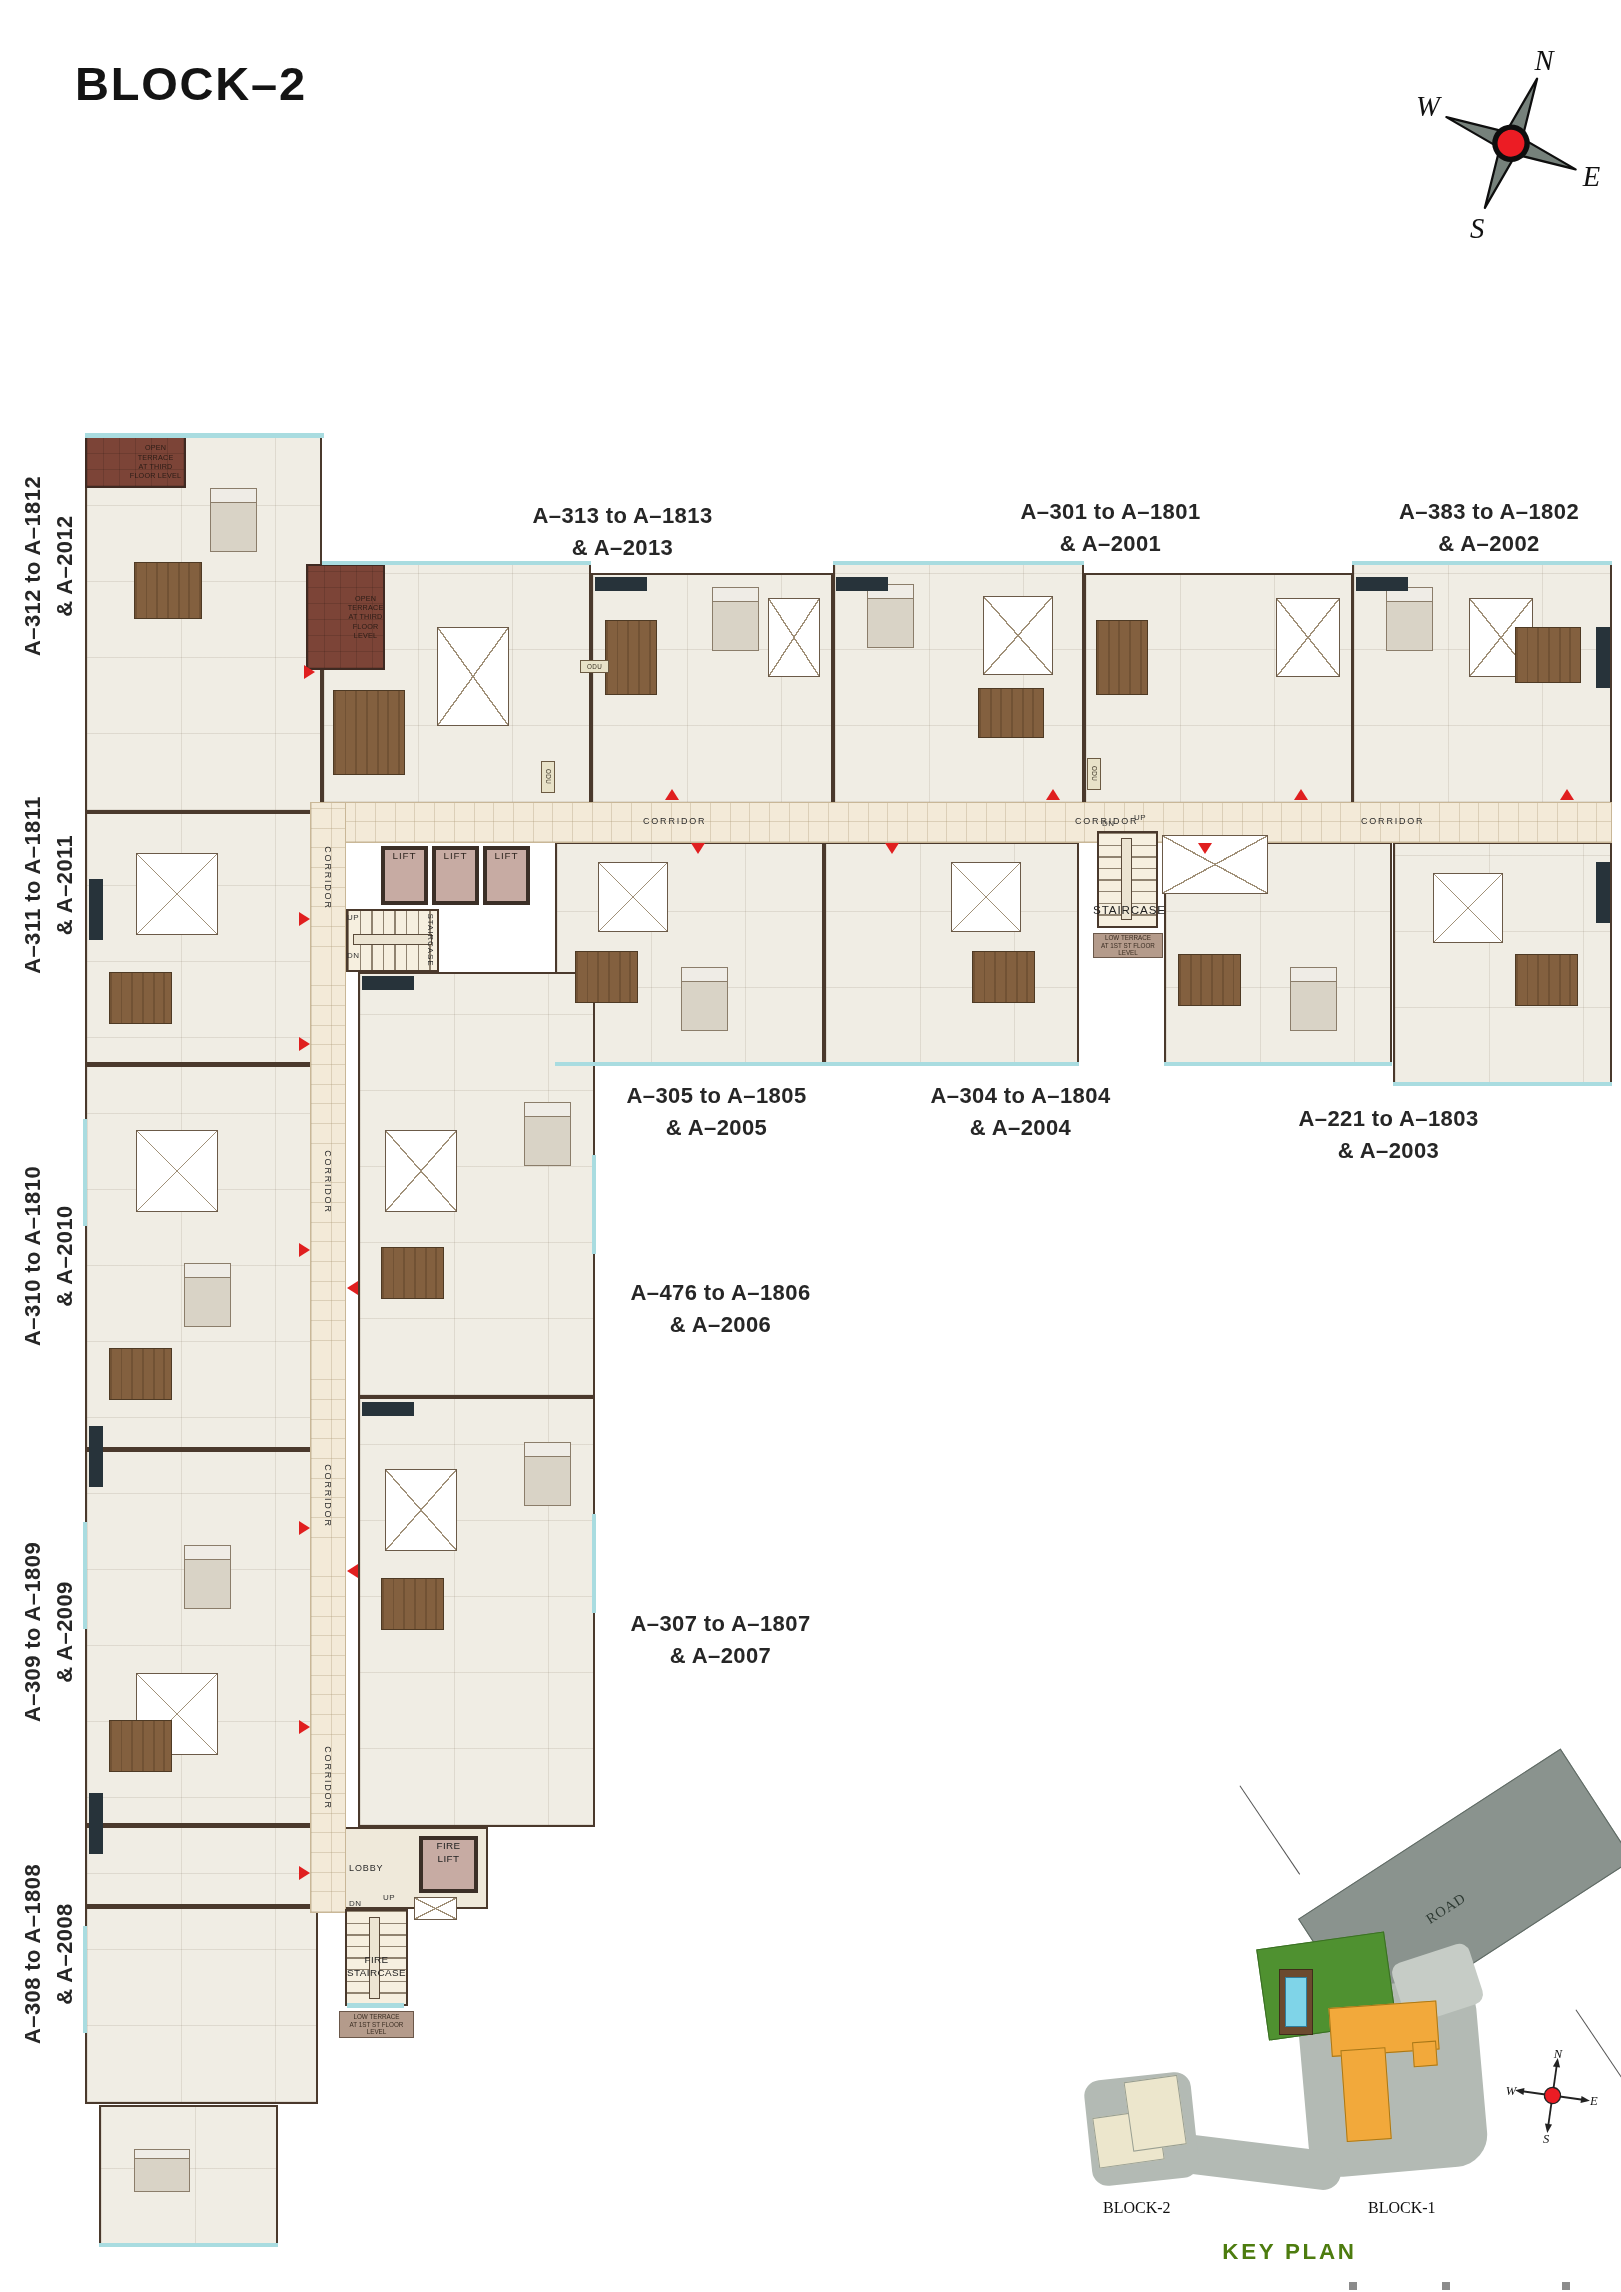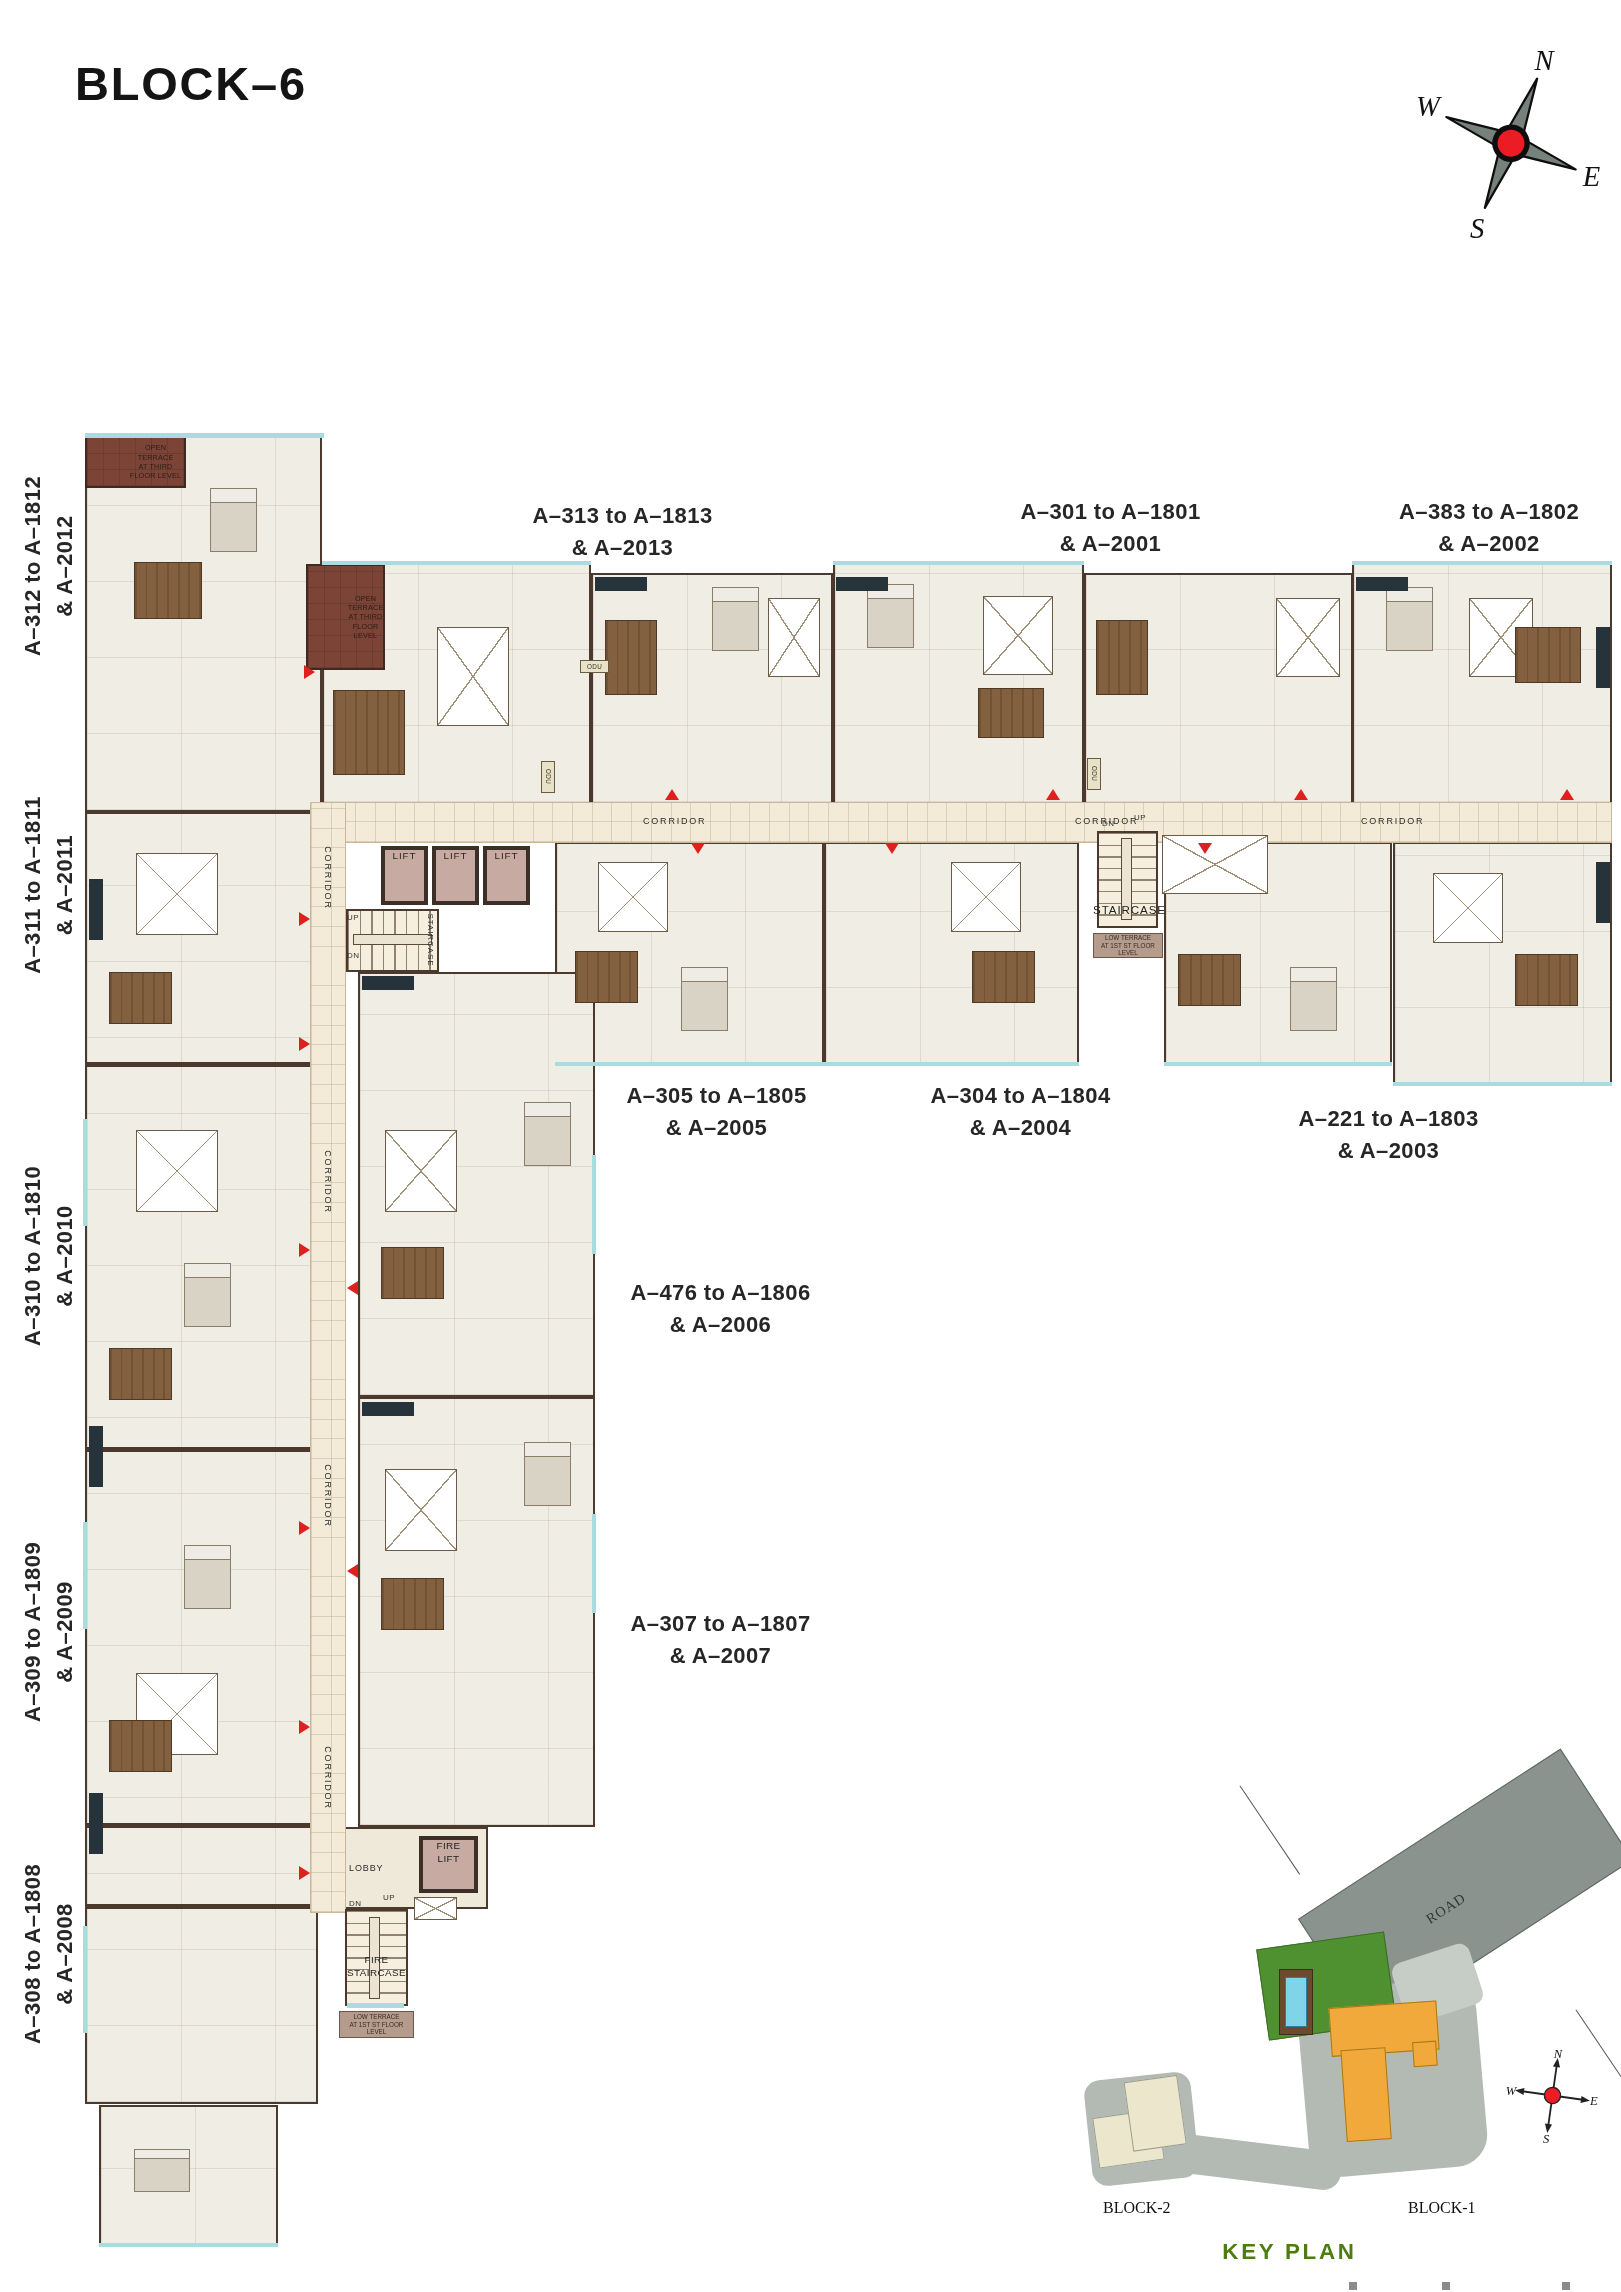--- a/index.html
+++ b/index.html
@@ -70,21 +70,21 @@
   .drive{position:absolute;background:#b3bab4;}
   .dot{position:absolute;width:8px;height:8px;background:#8b8b8b;}
   .stairlab{position:absolute;font-size:11.6px;letter-spacing:0.9px;color:#222;text-align:center;}
   .firelab{position:absolute;font-size:9.9px;line-height:1.3;letter-spacing:0.4px;color:#222;text-align:center;}
 </style>
 </head>
 <body>
 
 <div class="page">
 
-  <div class="title" style="left:75px;top:56px;">BLOCK–6</div>
+  <div class="title" style="left:75px;top:56px;">BLOCK–2</div>
 
   <svg class="abs" style="left:1408px;top:36px;" width="206" height="210" viewBox="0 0 230 235">
     <g transform="translate(115,120) rotate(22)">
       <polygon points="0,-78 11,0 -11,0" fill="#76817b" stroke="#0e0e0e" stroke-width="2.5" stroke-linejoin="round"></polygon>
       <polygon points="78,0 0,11 0,-11" fill="#76817b" stroke="#0e0e0e" stroke-width="2.5" stroke-linejoin="round"></polygon>
       <polygon points="0,78 11,0 -11,0" fill="#76817b" stroke="#0e0e0e" stroke-width="2.5" stroke-linejoin="round"></polygon>
       <polygon points="-78,0 0,11 0,-11" fill="#76817b" stroke="#0e0e0e" stroke-width="2.5" stroke-linejoin="round"></polygon>
       <circle cx="0" cy="0" r="18" fill="#ec1c24" stroke="#0e0e0e" stroke-width="6"></circle>
     </g>
     <text x="152" y="38" font-size="32" font-style="italic" font-family="Liberation Serif, DejaVu Serif, serif" text-anchor="middle" fill="#111">N</text>
@@ -351,21 +351,21 @@
     <div class="abs" style="left:9px;top:43px;width:43px;height:90px;background:#f2a93b;border:0.9px solid #a87818;"></div>
     <div class="abs" style="left:81px;top:40px;width:21.5px;height:23px;background:#f2a93b;border:0.9px solid #a87818;"></div>
   </div>
 
   <div class="abs" style="left:1094px;top:2080px;width:99px;height:94px;transform:rotate(-8deg);">
     <div class="abs" style="left:0;top:31px;width:64px;height:49px;background:#ece6cc;border:0.9px solid #999f92;"></div>
     <div class="abs" style="left:36px;top:0;width:52px;height:68px;background:#ece6cc;border:0.9px solid #999f92;"></div>
   </div>
 
   <div class="kplabel" style="left:1103px;top:2199px;">BLOCK-2</div>
-  <div class="kplabel" style="left:1408px;top:2199px;">BLOCK-1</div>
+  <div class="kplabel" style="left:1368px;top:2199px;">BLOCK-1</div>
 
   <svg class="abs" style="left:1503px;top:2046px;" width="99" height="99" viewBox="0 0 110 110">
     <g transform="translate(55,55) rotate(8)">
       <line x1="0" y1="-38" x2="0" y2="38" stroke="#222" stroke-width="2"></line>
       <line x1="-38" y1="0" x2="38" y2="0" stroke="#222" stroke-width="2"></line>
       <polygon points="0,-42 4,-32 -4,-32" fill="#222"></polygon>
       <polygon points="42,0 32,4 32,-4" fill="#222"></polygon>
       <polygon points="0,42 4,32 -4,32" fill="#222"></polygon>
       <polygon points="-42,0 -32,4 -32,-4" fill="#222"></polygon>
       <circle cx="0" cy="0" r="9" fill="#ec1c24" stroke="#222" stroke-width="1.5"></circle>

